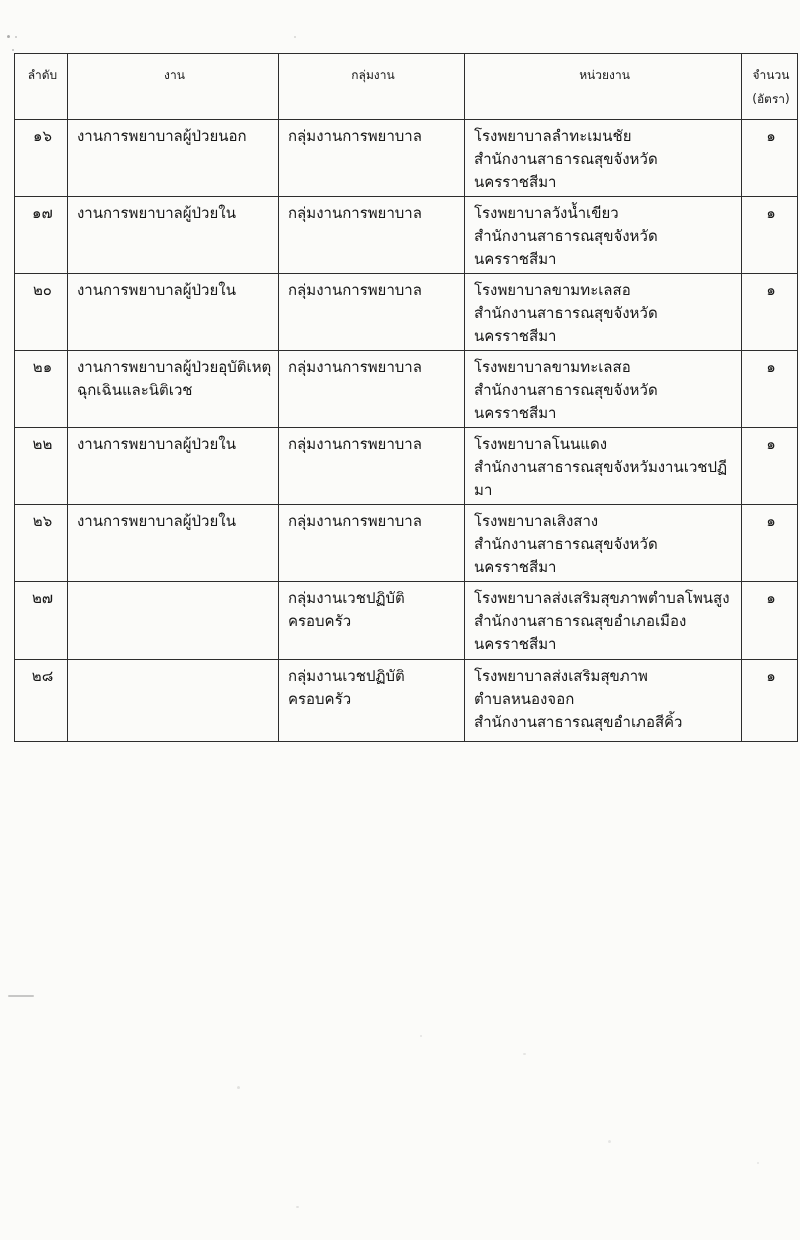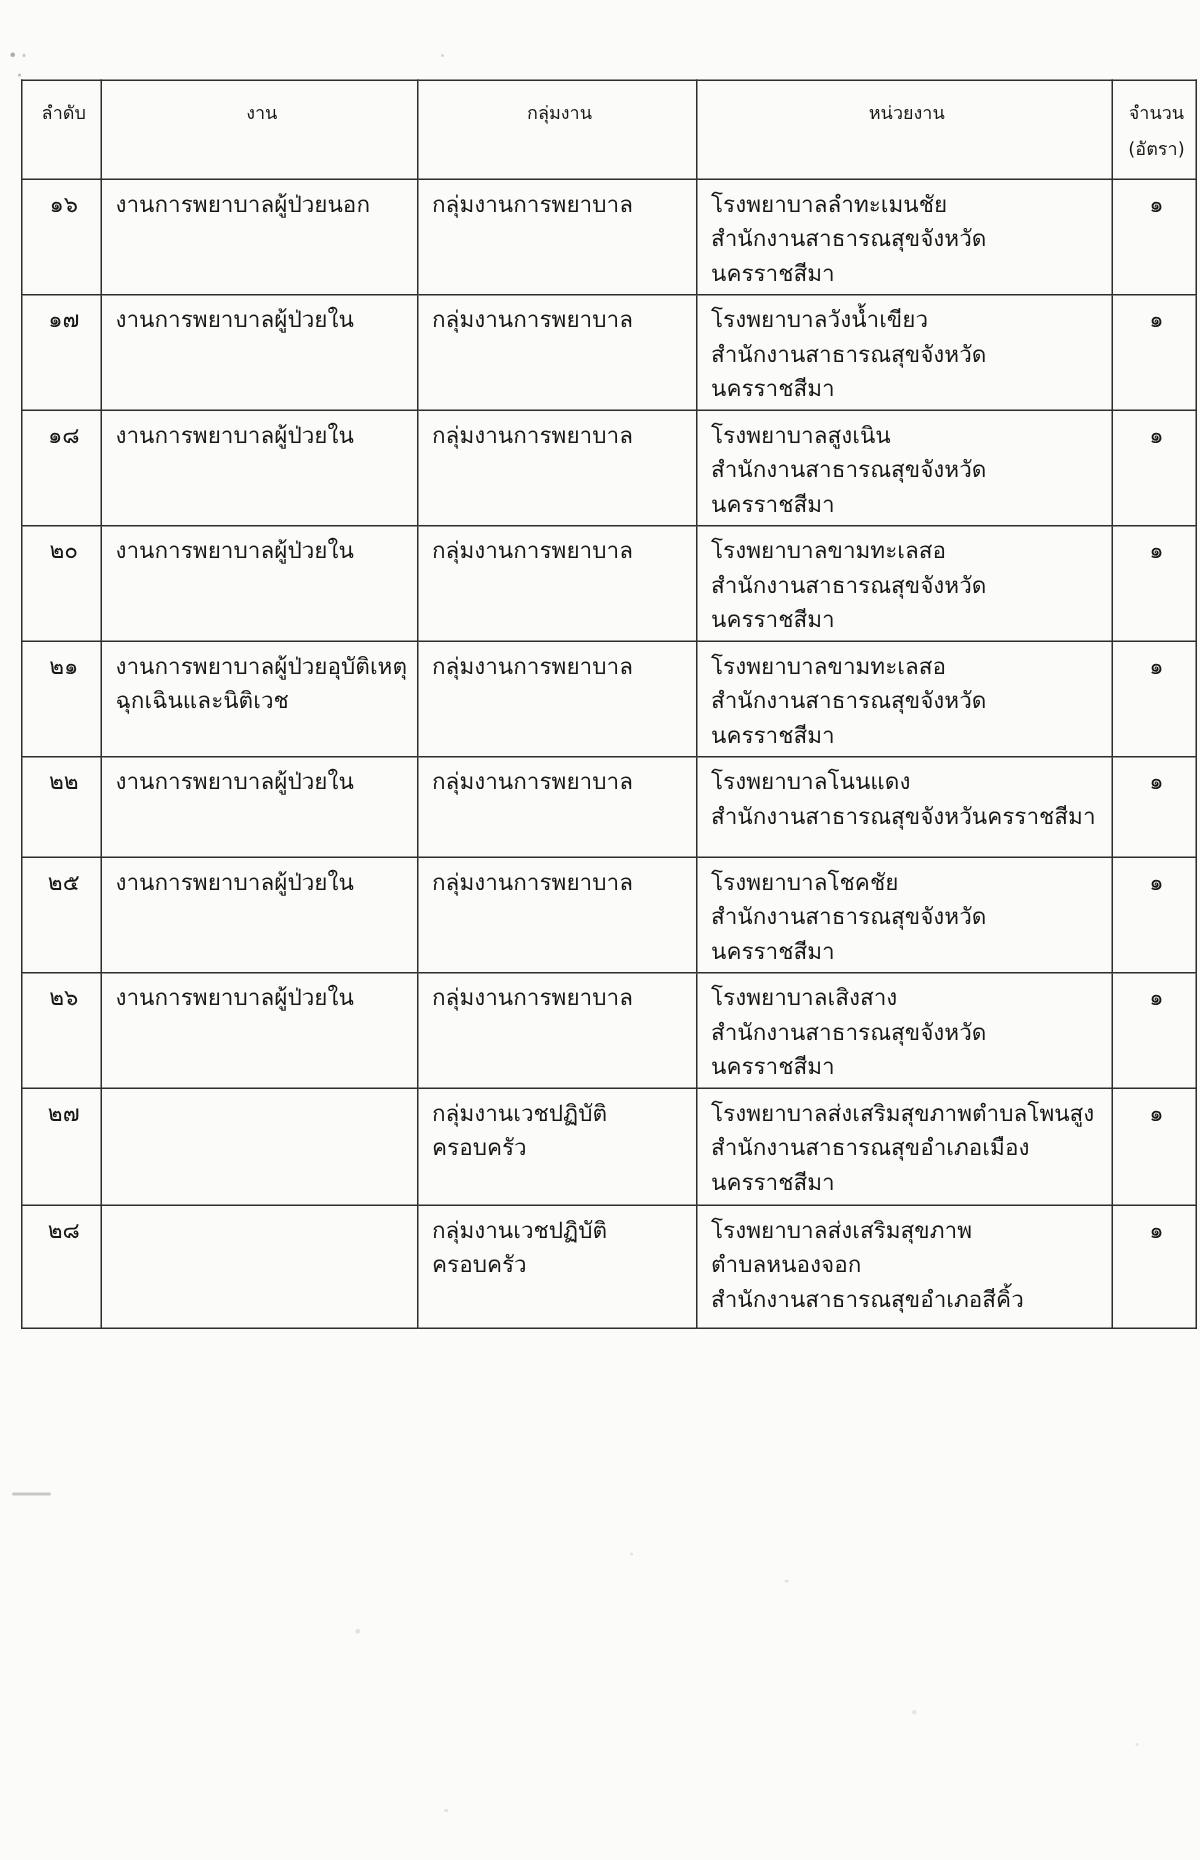--- a/index.html
+++ b/index.html
@@ -102,28 +102,20 @@
         <td class="col-count">๑</td>
       </tr>
       <tr style="height:67px">
         <td class="col-no">๑๗</td>
         <td>งานการพยาบาลผู้ป่วยใน</td>
         <td>กลุ่มงานการพยาบาล</td>
         <td>โรงพยาบาลวังน้ำเขียว
 สำนักงานสาธารณสุขจังหวัดนครราชสีมา</td>
         <td class="col-count">๑</td>
       </tr>
-      <tr style="height:61px">
-        <td class="col-no">๑๘</td>
-        <td>งานการพยาบาลผู้ป่วยใน</td>
-        <td>กลุ่มงานการพยาบาล</td>
-        <td>โรงพยาบาลสูงเนิน
-สำนักงานสาธารณสุขจังหวัดนครราชสีมา</td>
-        <td class="col-count">๑</td>
-      </tr>
       <tr style="height:67px">
         <td class="col-no">๒๐</td>
         <td>งานการพยาบาลผู้ป่วยใน</td>
         <td>กลุ่มงานการพยาบาล</td>
         <td>โรงพยาบาลขามทะเลสอ
 สำนักงานสาธารณสุขจังหวัดนครราชสีมา</td>
         <td class="col-count">๑</td>
       </tr>
       <tr style="height:63px">
         <td class="col-no">๒๑</td>
@@ -132,29 +124,21 @@
         <td>กลุ่มงานการพยาบาล</td>
         <td>โรงพยาบาลขามทะเลสอ
 สำนักงานสาธารณสุขจังหวัดนครราชสีมา</td>
         <td class="col-count">๑</td>
       </tr>
       <tr style="height:67px">
         <td class="col-no">๒๒</td>
         <td>งานการพยาบาลผู้ป่วยใน</td>
         <td>กลุ่มงานการพยาบาล</td>
         <td>โรงพยาบาลโนนแดง
-สำนักงานสาธารณสุขจังหวันครราชสีมา</td>
-        <td class="col-count">๑</td>
-      </tr>
-      <tr style="height:65px">
-        <td class="col-no">๒๕</td>
-        <td>งานการพยาบาลผู้ป่วยใน</td>
-        <td>กลุ่มงานการพยาบาล</td>
-        <td>โรงพยาบาลโชคชัย
-สำนักงานสาธารณสุขจังหวัดนครราชสีมา</td>
+สำนักงานสาธารณสุขจังหวัมงานเวชปฏีมา</td>
         <td class="col-count">๑</td>
       </tr>
       <tr style="height:67px">
         <td class="col-no">๒๖</td>
         <td>งานการพยาบาลผู้ป่วยใน</td>
         <td>กลุ่มงานการพยาบาล</td>
         <td>โรงพยาบาลเสิงสาง
 สำนักงานสาธารณสุขจังหวัดนครราชสีมา</td>
         <td class="col-count">๑</td>
       </tr>

